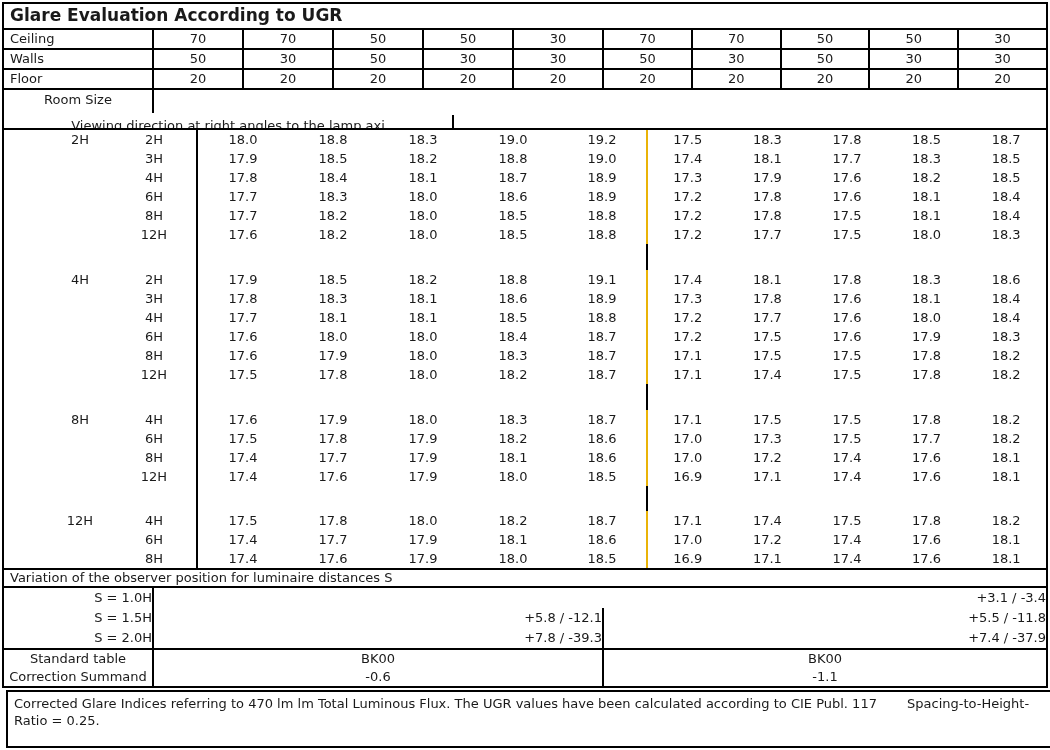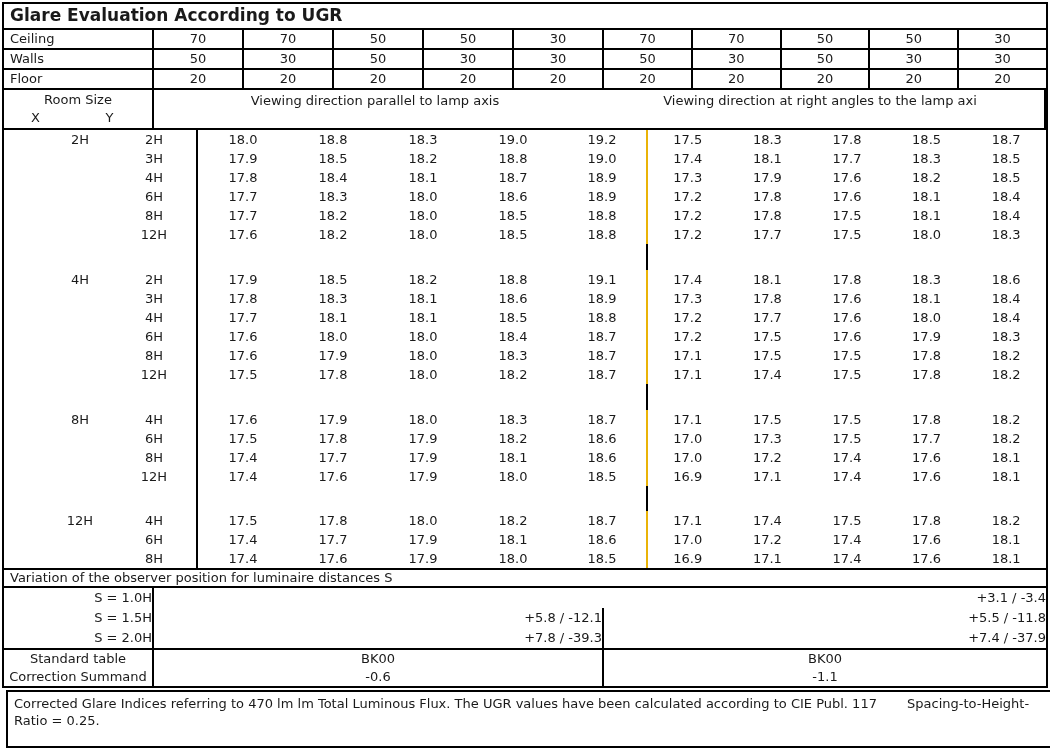--- a/index.html
+++ b/index.html
@@ -24,21 +24,21 @@
   
   .surface-row { height:20px; border-bottom:2px solid #000; }
   .surface-row .cell { line-height:17px; }
   .label-cell { width:150px; border-right:2px solid #000; padding-left:6px; }
   .sv-cell { text-align:center; border-right:2px solid #000; }
   .sv-left { width:90px; }
   .sv-right { flex:1; }
   .sv-last { border-right:none; }
 
   
-  .header-row { height:40px; border-bottom:2px solid #000; }
+  .header-row { height:40px; border-bottom:2px solid #000;flex-direction:column; }
   .room-size-cell { width:150px; border-right:2px solid #000; }
   .room-size-title { text-align:center; line-height:19px; }
   .xy-line { display:flex; line-height:17px; }
   .x-head { width:64px; text-align:center; }
   .y-head { width:86px; text-align:center; }
   .vd-cell { text-align:center; padding-top:2px; line-height:17px; }
   .vd-left { width:450px; border-right:2px solid #000; }
   .vd-right { flex:1; }
 
   

